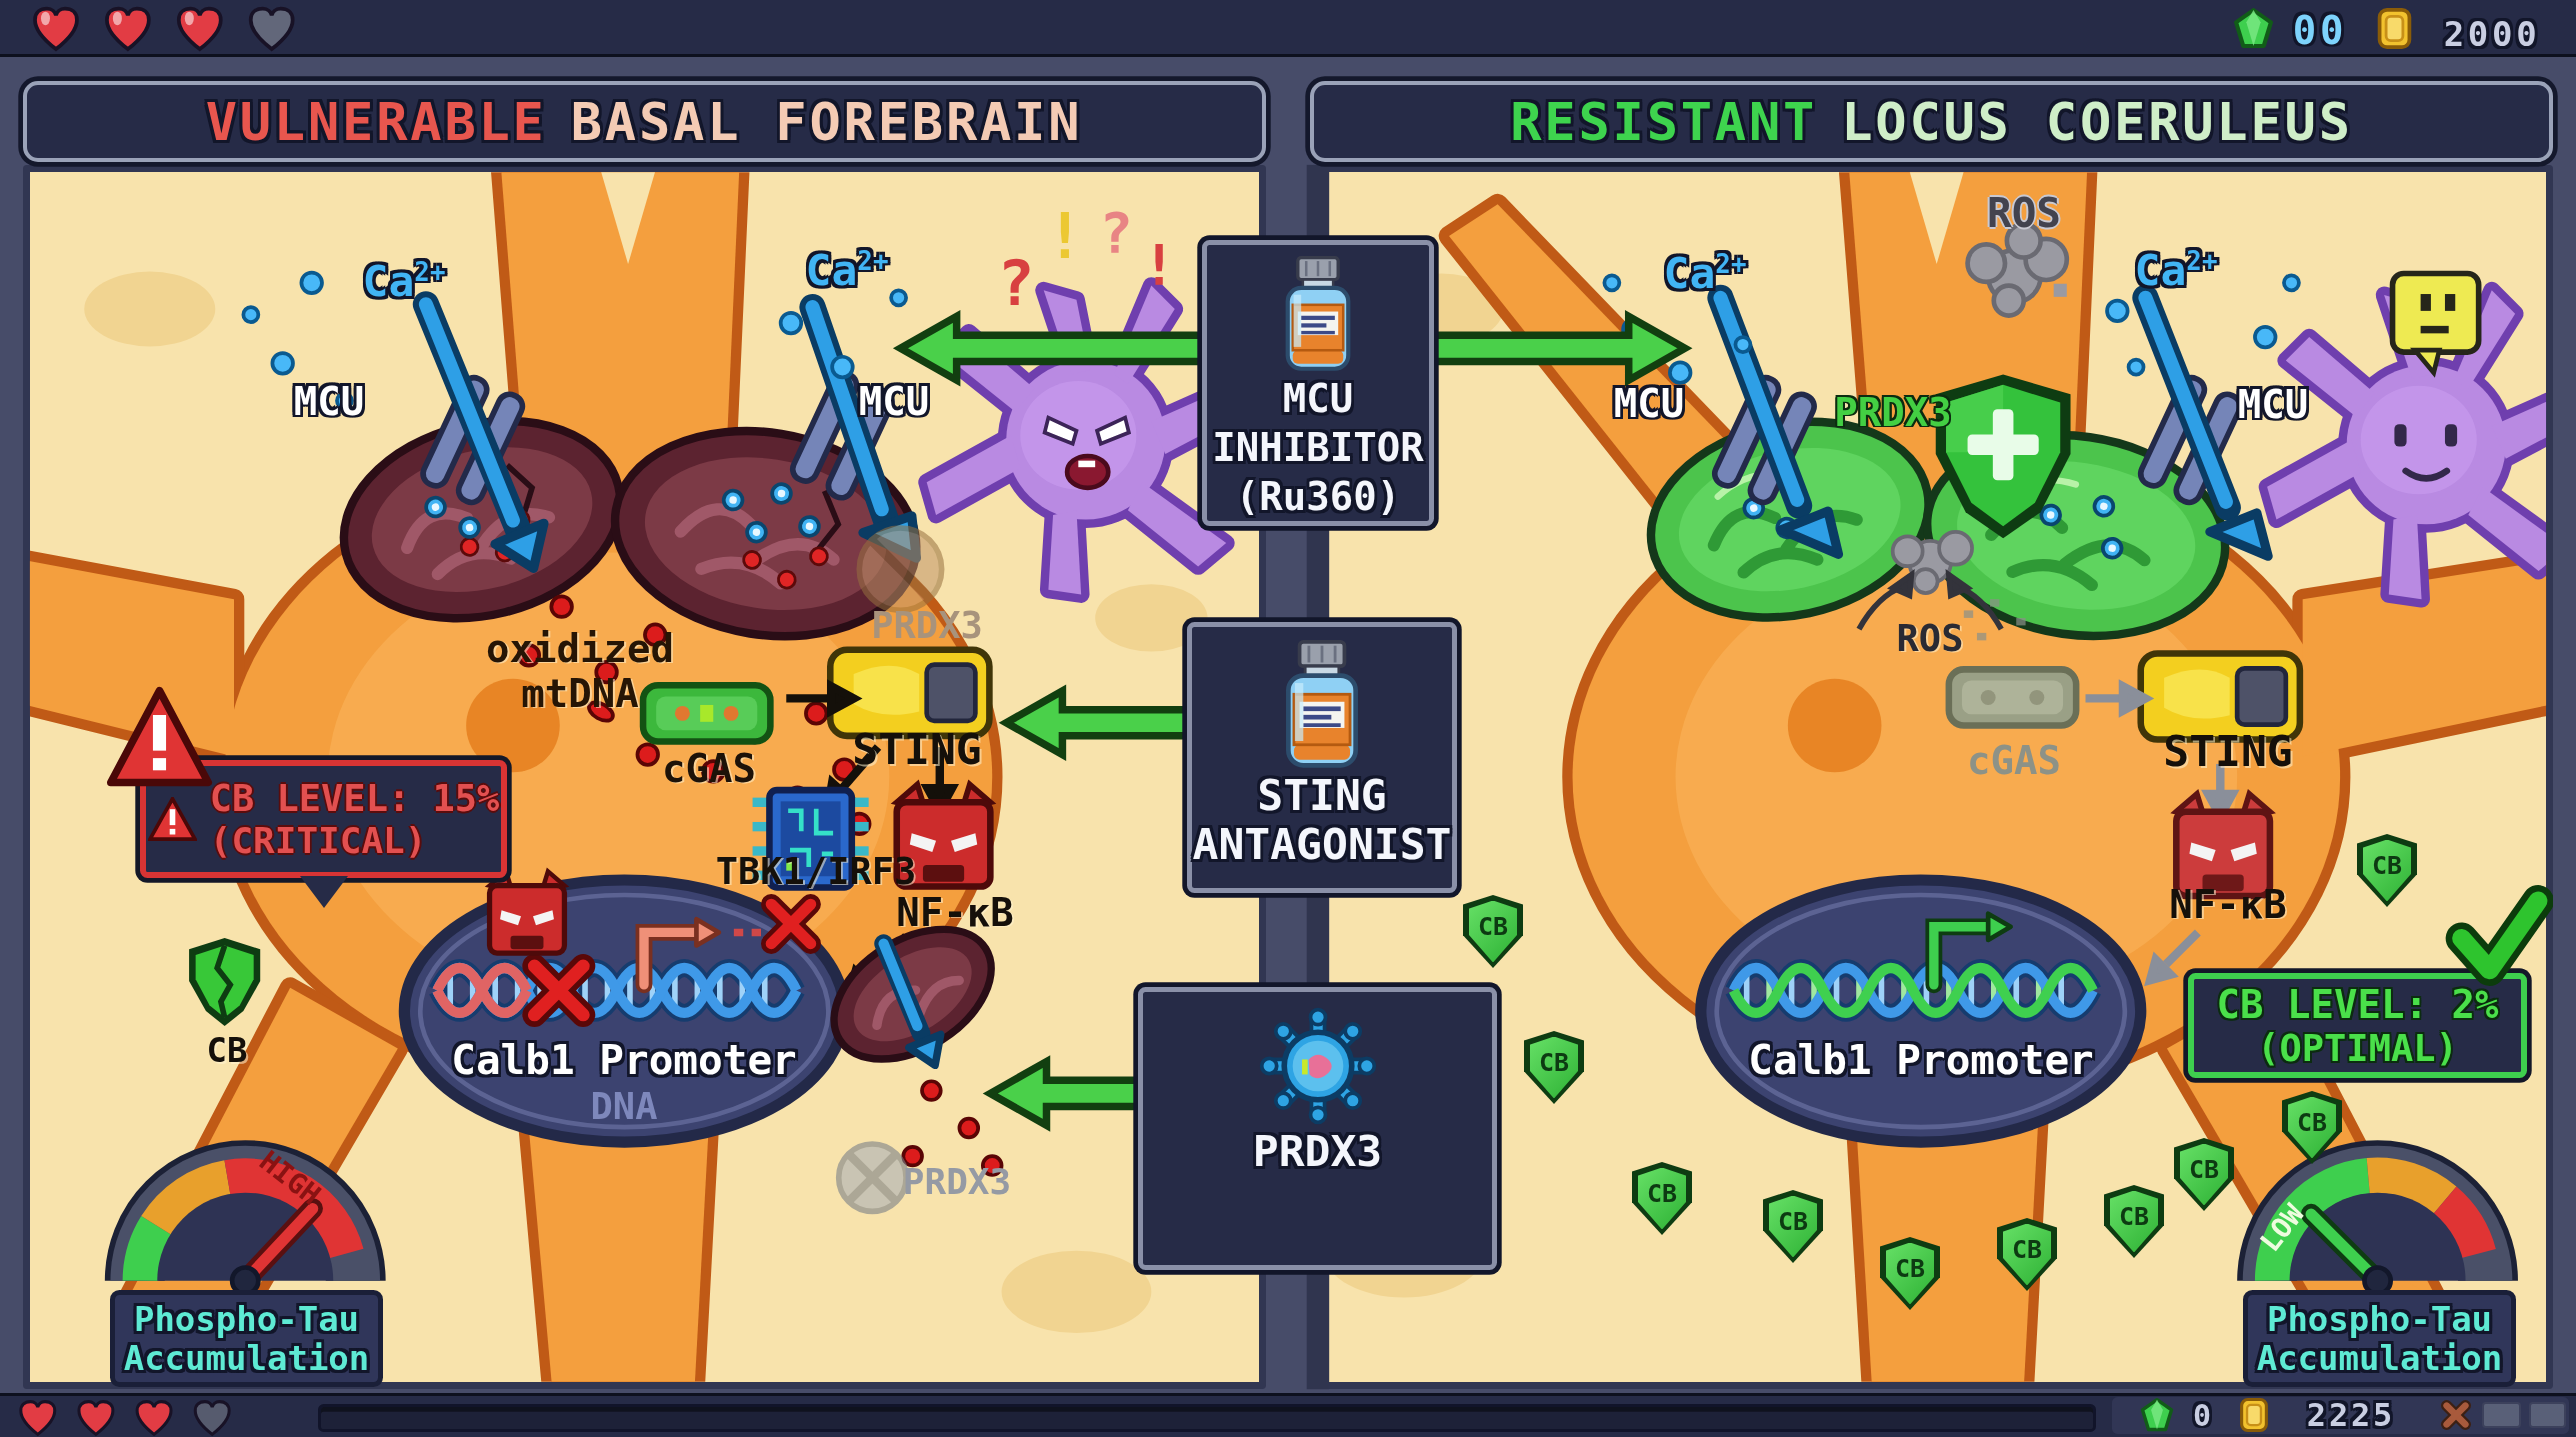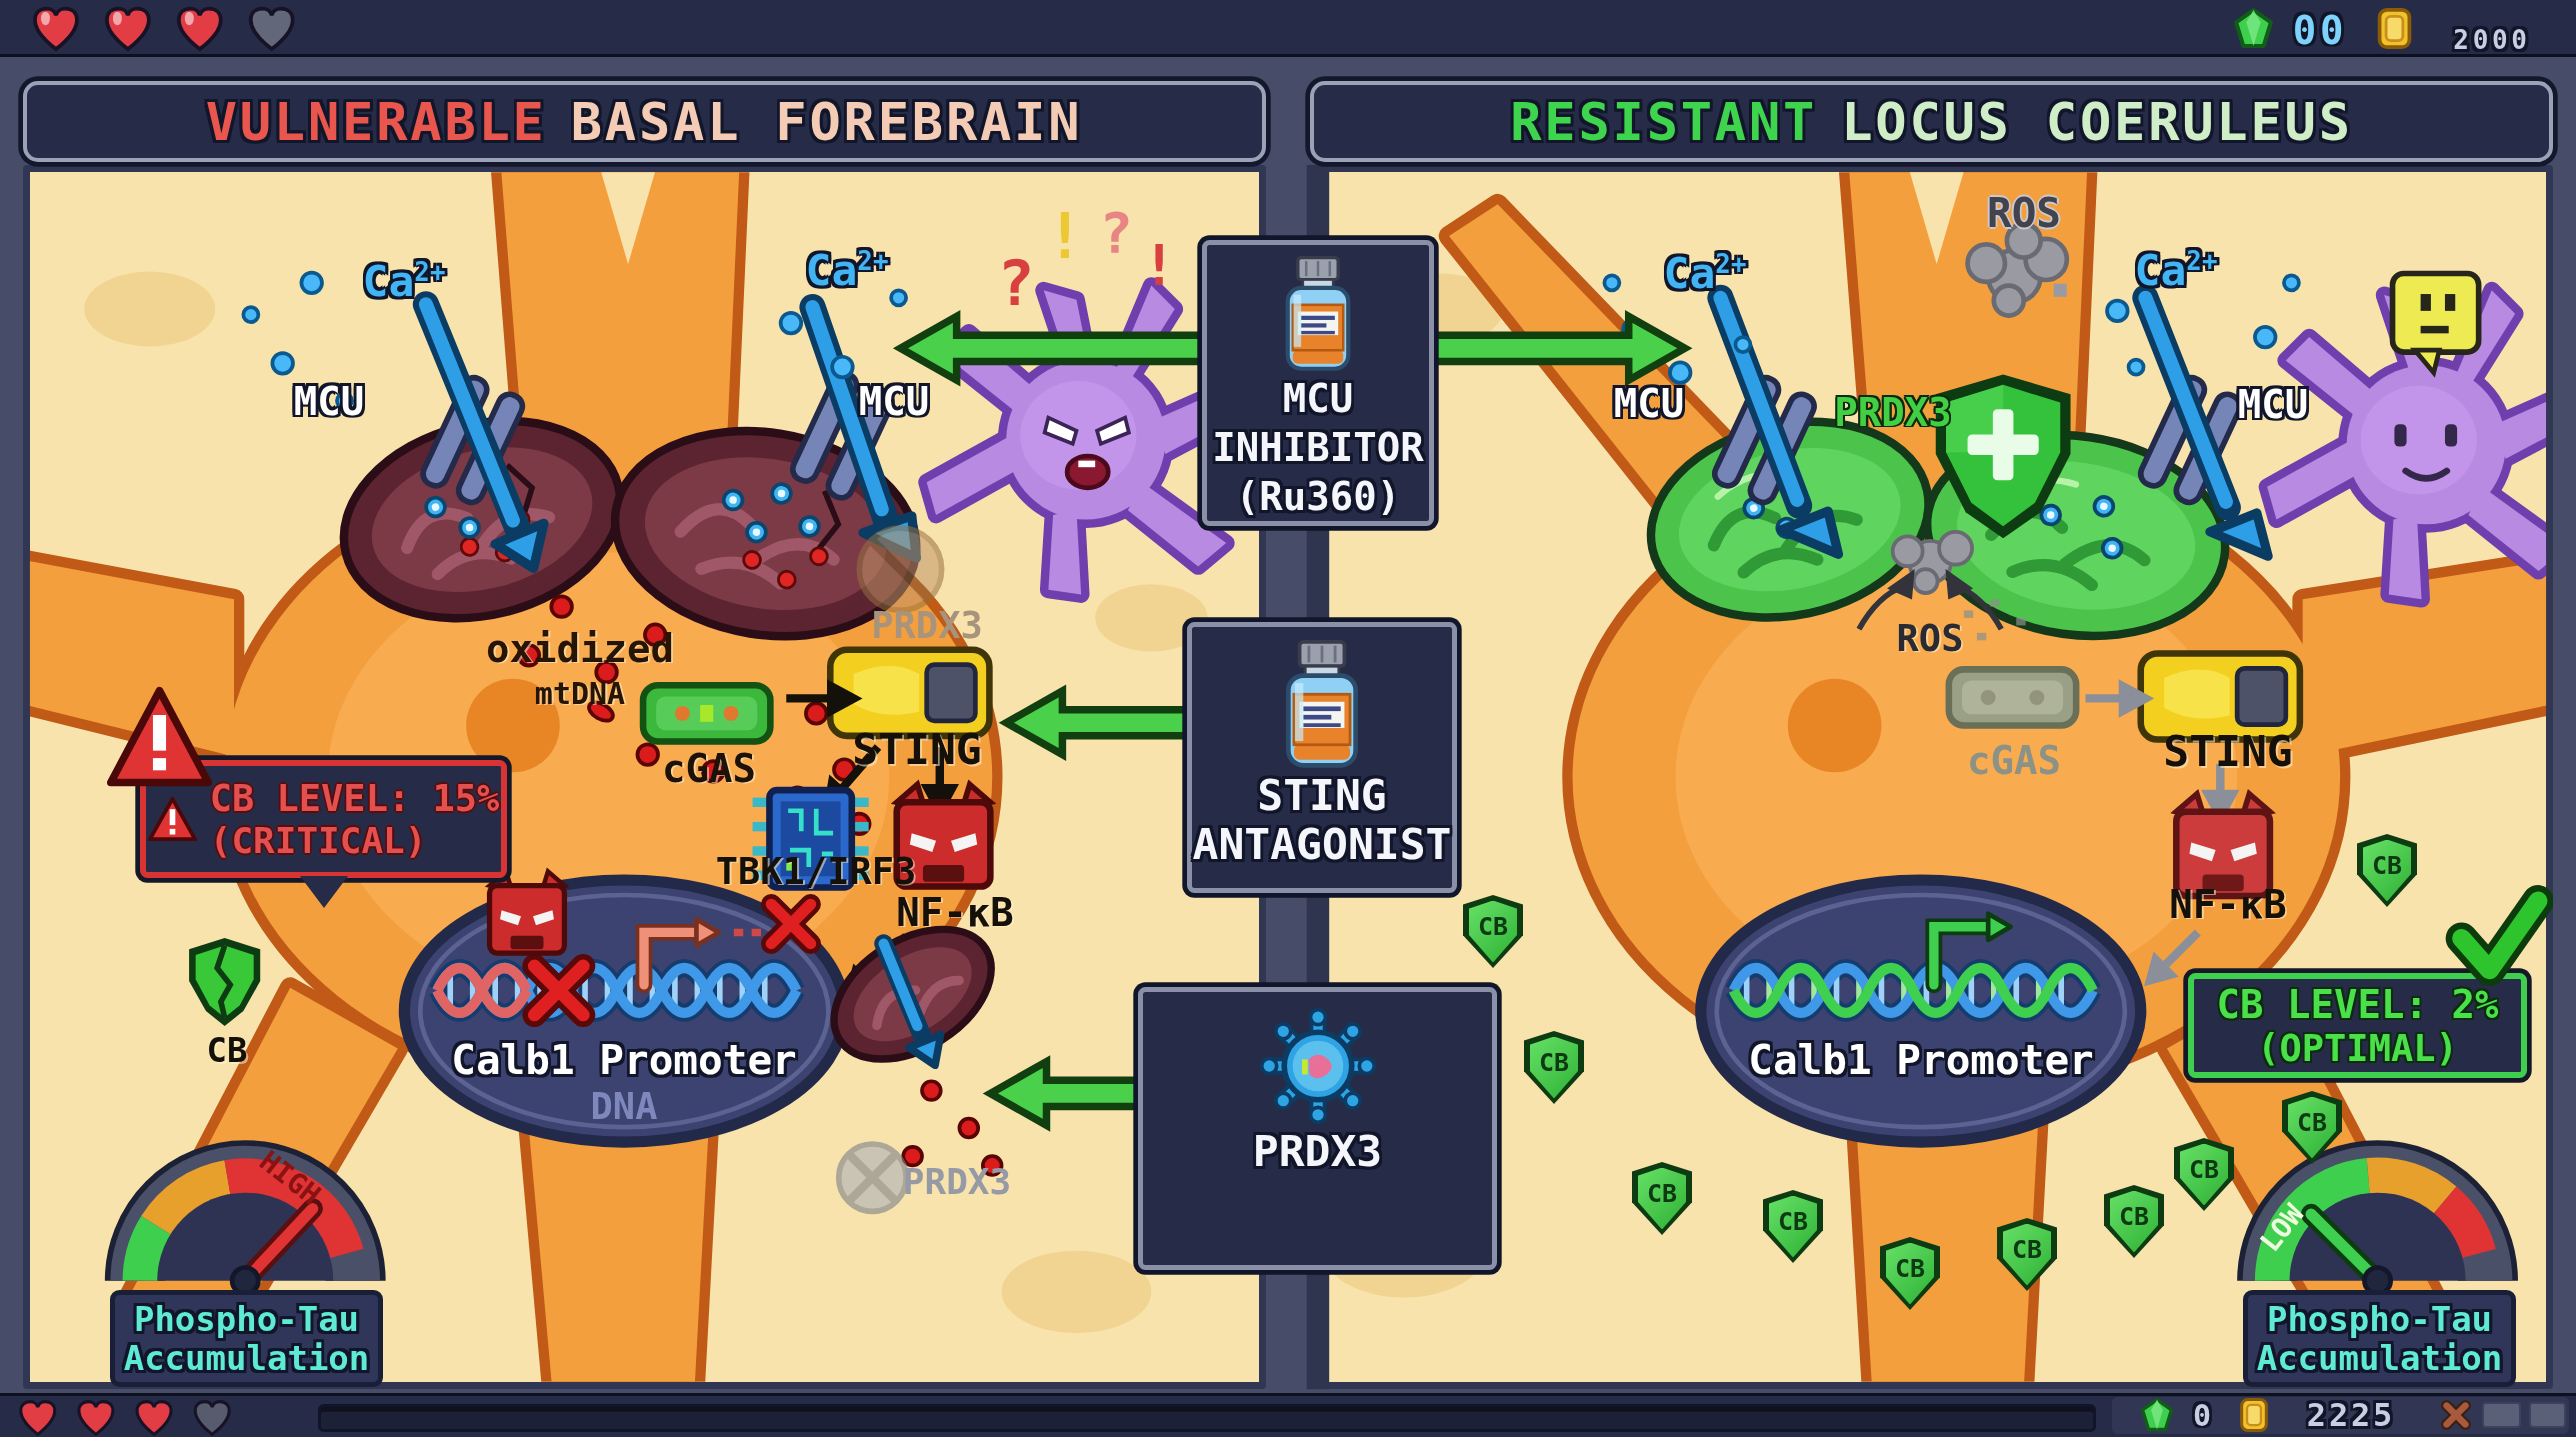--- a/index.html
+++ b/index.html
@@ -806,21 +806,21 @@
       <div class="so"></div>
       <div class="si"></div>
       <span>CB</span>
     </div>
 
   <div class="t od" style="left:404px;top:281px;color:#41b4f4;font-size:43px"><span>Ca</span><span style="font-size:.6em;vertical-align:super">2+</span></div>
   <div class="t od" style="left:847px;top:270px;color:#41b4f4;font-size:43px"><span>Ca</span><span style="font-size:.6em;vertical-align:super">2+</span></div>
   <div class="t od" style="left:329px;top:401px;color:#fff;font-size:39px">MCU</div>
   <div class="t od" style="left:894px;top:401px;color:#fff;font-size:39px">MCU</div>
   <div class="t oc" style="left:580px;top:648px;color:#261505;font-size:39px">oxidized</div>
-  <div class="t oc" style="left:580px;top:693px;color:#261505;font-size:30px">mtDNA</div>
+  <div class="t oc" style="left:580px;top:693px;color:#261505;font-size:39px">mtDNA</div>
   <div class="t" style="left:927px;top:625px;color:#a8937c;font-size:37px">PRDX3</div>
   <div class="t oc" style="left:709px;top:768px;color:#1d1208;font-size:39px">cGAS</div>
   <div class="t oc" style="left:917px;top:749px;color:#15100a;font-size:43px">STING</div>
   <div class="t oc" style="left:816px;top:871px;color:#15100a;font-size:37px">TBK1/IRF3</div>
   <div class="t oc" style="left:955px;top:912px;color:#15100a;font-size:39px">NF-κB</div>
   <div class="t oc" style="left:227px;top:1050px;color:#15100a;font-size:34px">CB</div>
   <div class="t od" style="left:624px;top:1060px;color:#fff;font-size:41px">Calb1 Promoter</div>
   <div class="t" style="left:624px;top:1106px;color:#7e88bc;font-size:37px">DNA</div>
   <div class="t" style="left:957px;top:1181px;color:#959aa4;font-size:36px">PRDX3</div>
 
@@ -863,21 +863,21 @@
     </svg>
     <svg class="abs" style="left:2233px;top:7.5px" width="41" height="41" viewBox="0 0 40 40">
       <polygon points="20,2 37,14 30,37 10,37 3,14" fill="#3ecf4e" stroke="#115c18" stroke-width="4" stroke-linejoin="round"></polygon>
       <polygon points="20,2 27,14 20,37 13,14" fill="#7ce886" opacity=".8"></polygon>
     </svg>
     <div class="t od" style="left:2320px;top:30px;color:#7dd3fc;font-size:39px;letter-spacing:3.7px;z-index:8">00</div>
     <svg class="abs" style="left:2374px;top:7.5px" width="41" height="41" viewBox="0 0 44 44">
       <rect x="6" y="2" width="32" height="40" rx="8" fill="#f2c22e" stroke="#8a5c08" stroke-width="4"></rect>
       <rect x="13" y="9" width="18" height="26" rx="5" fill="#f8da6a" stroke="#c89018" stroke-width="3"></rect>
     </svg>
-    <div class="t od" style="left:2492px;top:40px;color:#c9cee2;font-size:26px;letter-spacing:3.7px;z-index:8">2000</div>
+    <div class="t od" style="left:2492px;top:34px;color:#c9cee2;font-size:34px;letter-spacing:3.7px;z-index:8">2000</div>
   </div>
 
   <div class="hudbar" style="top:1393px;height:45px;border-top:3.7px solid #0d101e">
     <svg class="abs" style="left:13px;top:1.9px" width="262" height="41" viewBox="0 0 280 44">
       <g transform="scale(.65)">
         <g transform="translate(8,2)">
             <path d="M32 58 C14 44 4 32 4 19 C4 8 12 4 20 4 C27 4 31 9 32 13 C33 9 37 4 44 4 C52 4 60 8 60 19 C60 32 50 44 32 58 Z" fill="#e23c44" stroke="#181226" stroke-width="5"></path>
           </g>
         <g transform="translate(104,2)">
             <path d="M32 58 C14 44 4 32 4 19 C4 8 12 4 20 4 C27 4 31 9 32 13 C33 9 37 4 44 4 C52 4 60 8 60 19 C60 32 50 44 32 58 Z" fill="#e23c44" stroke="#181226" stroke-width="5"></path>

